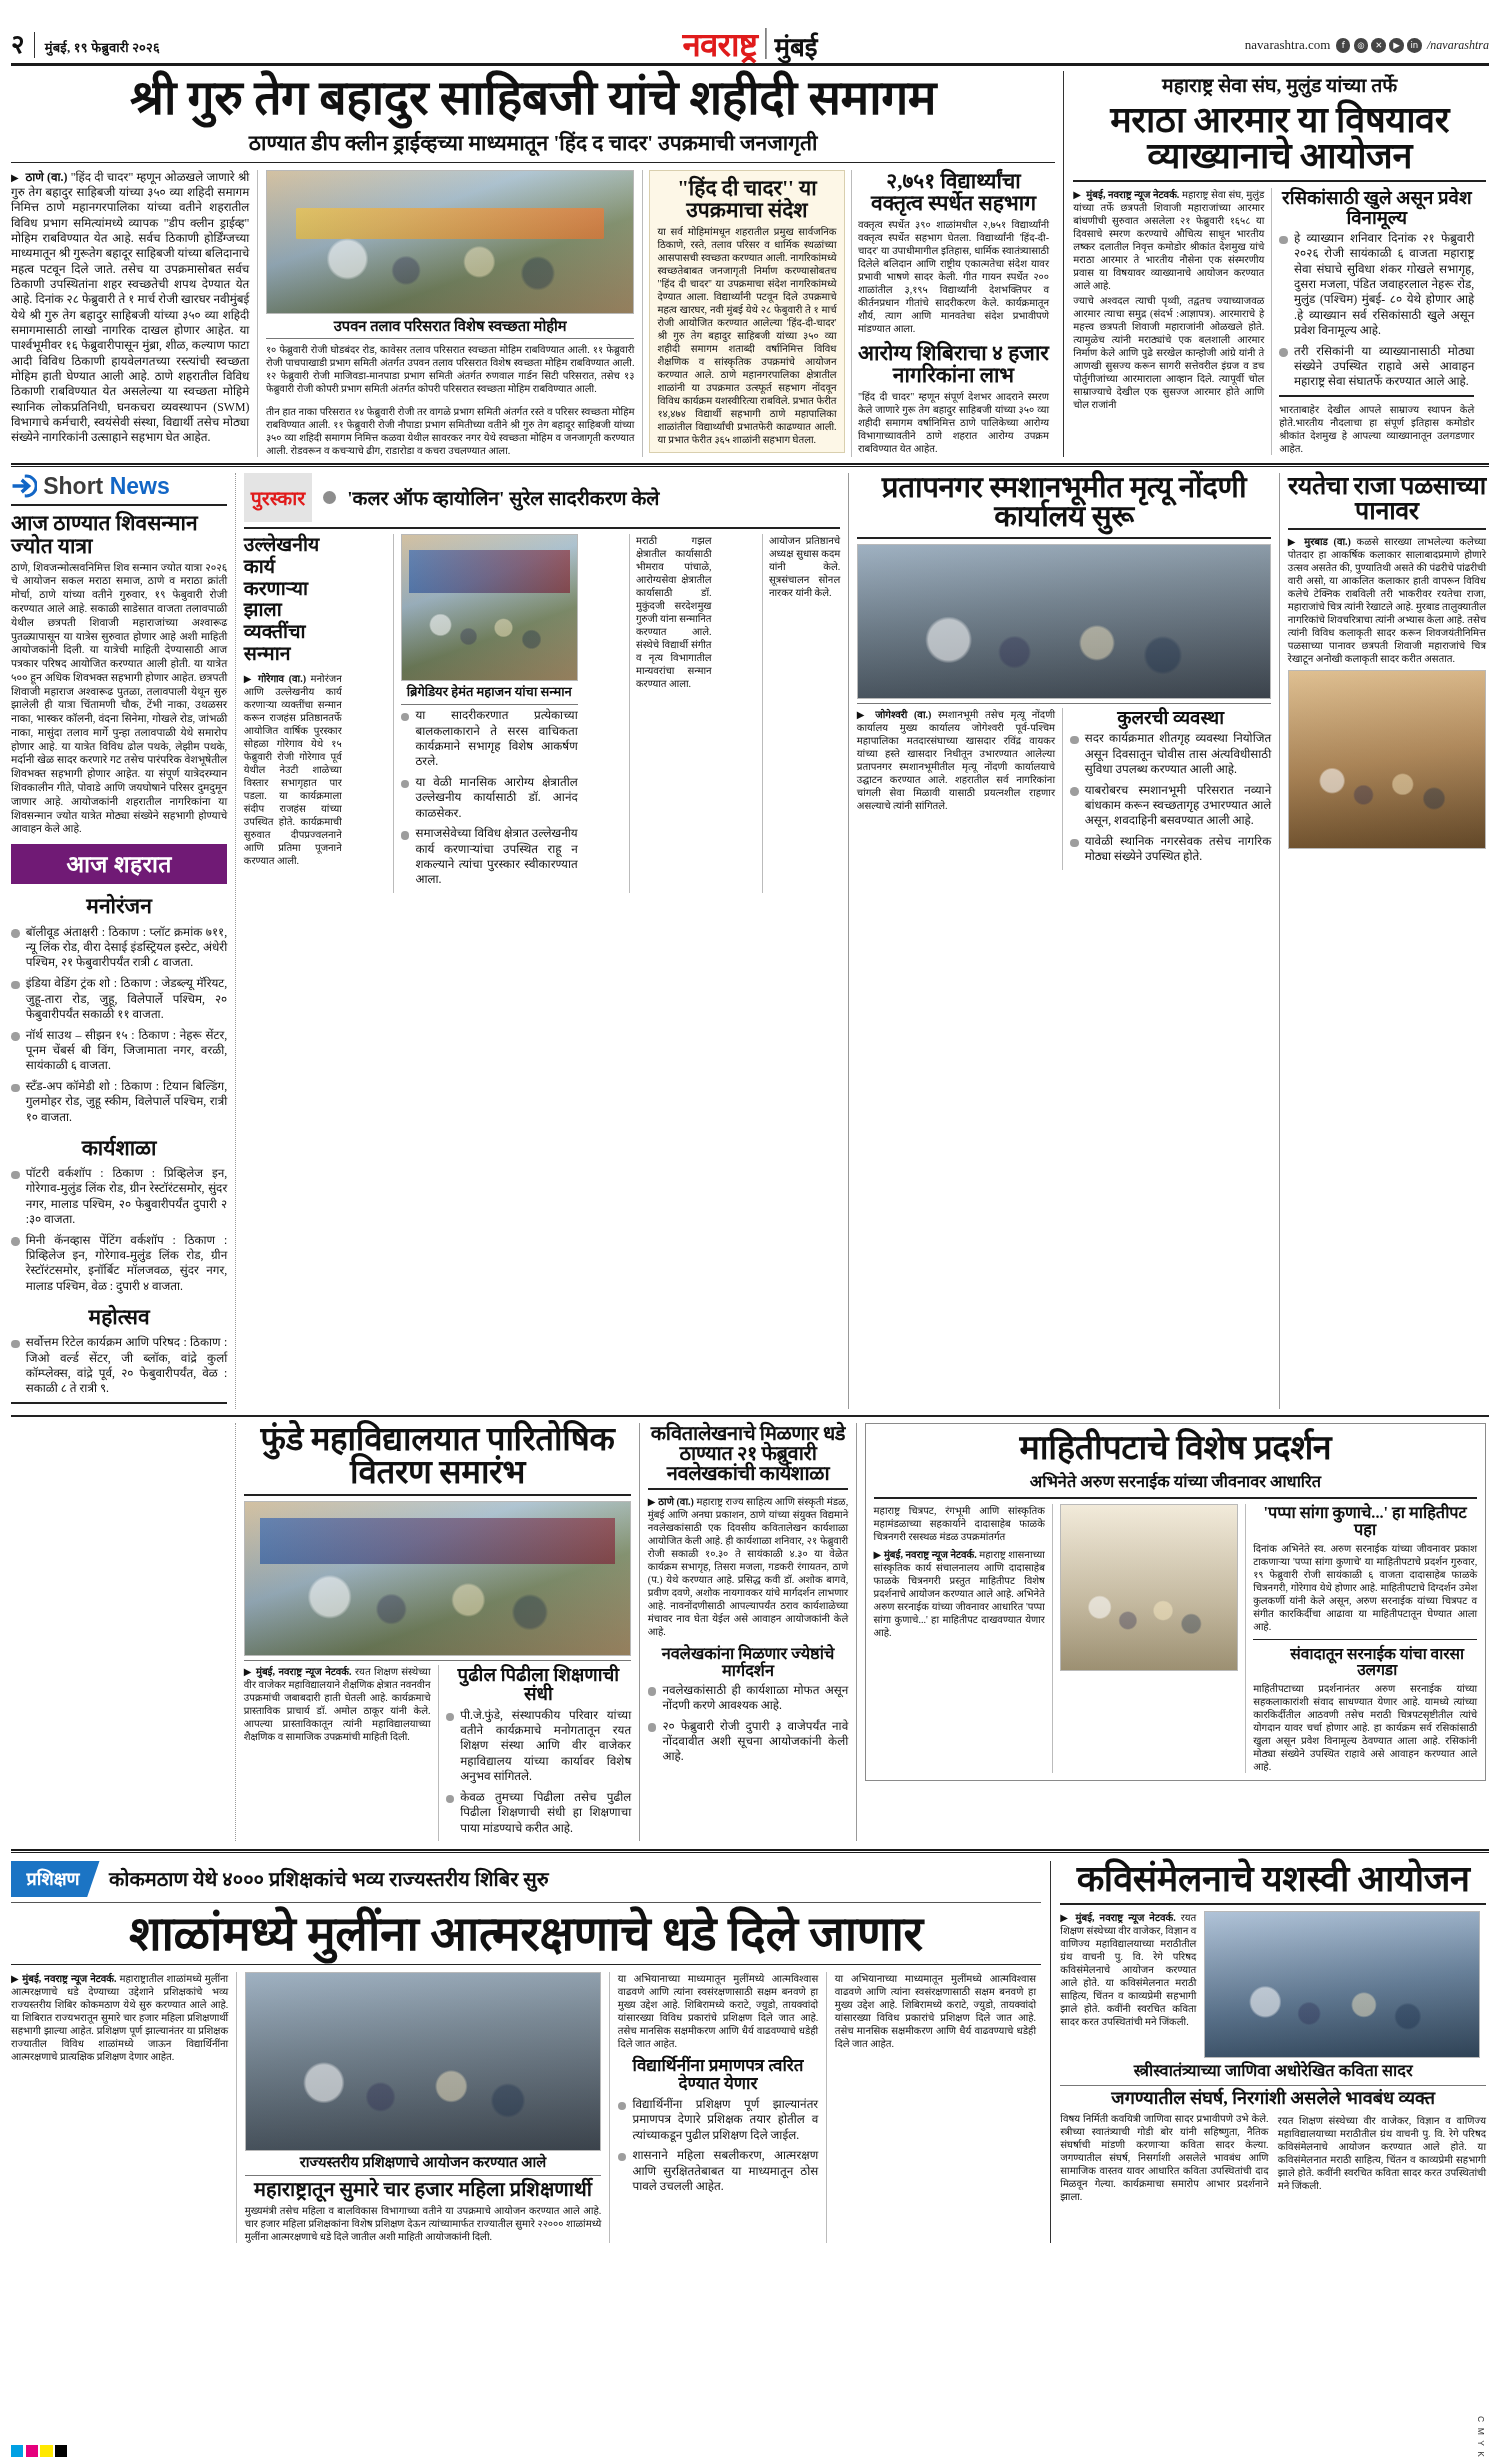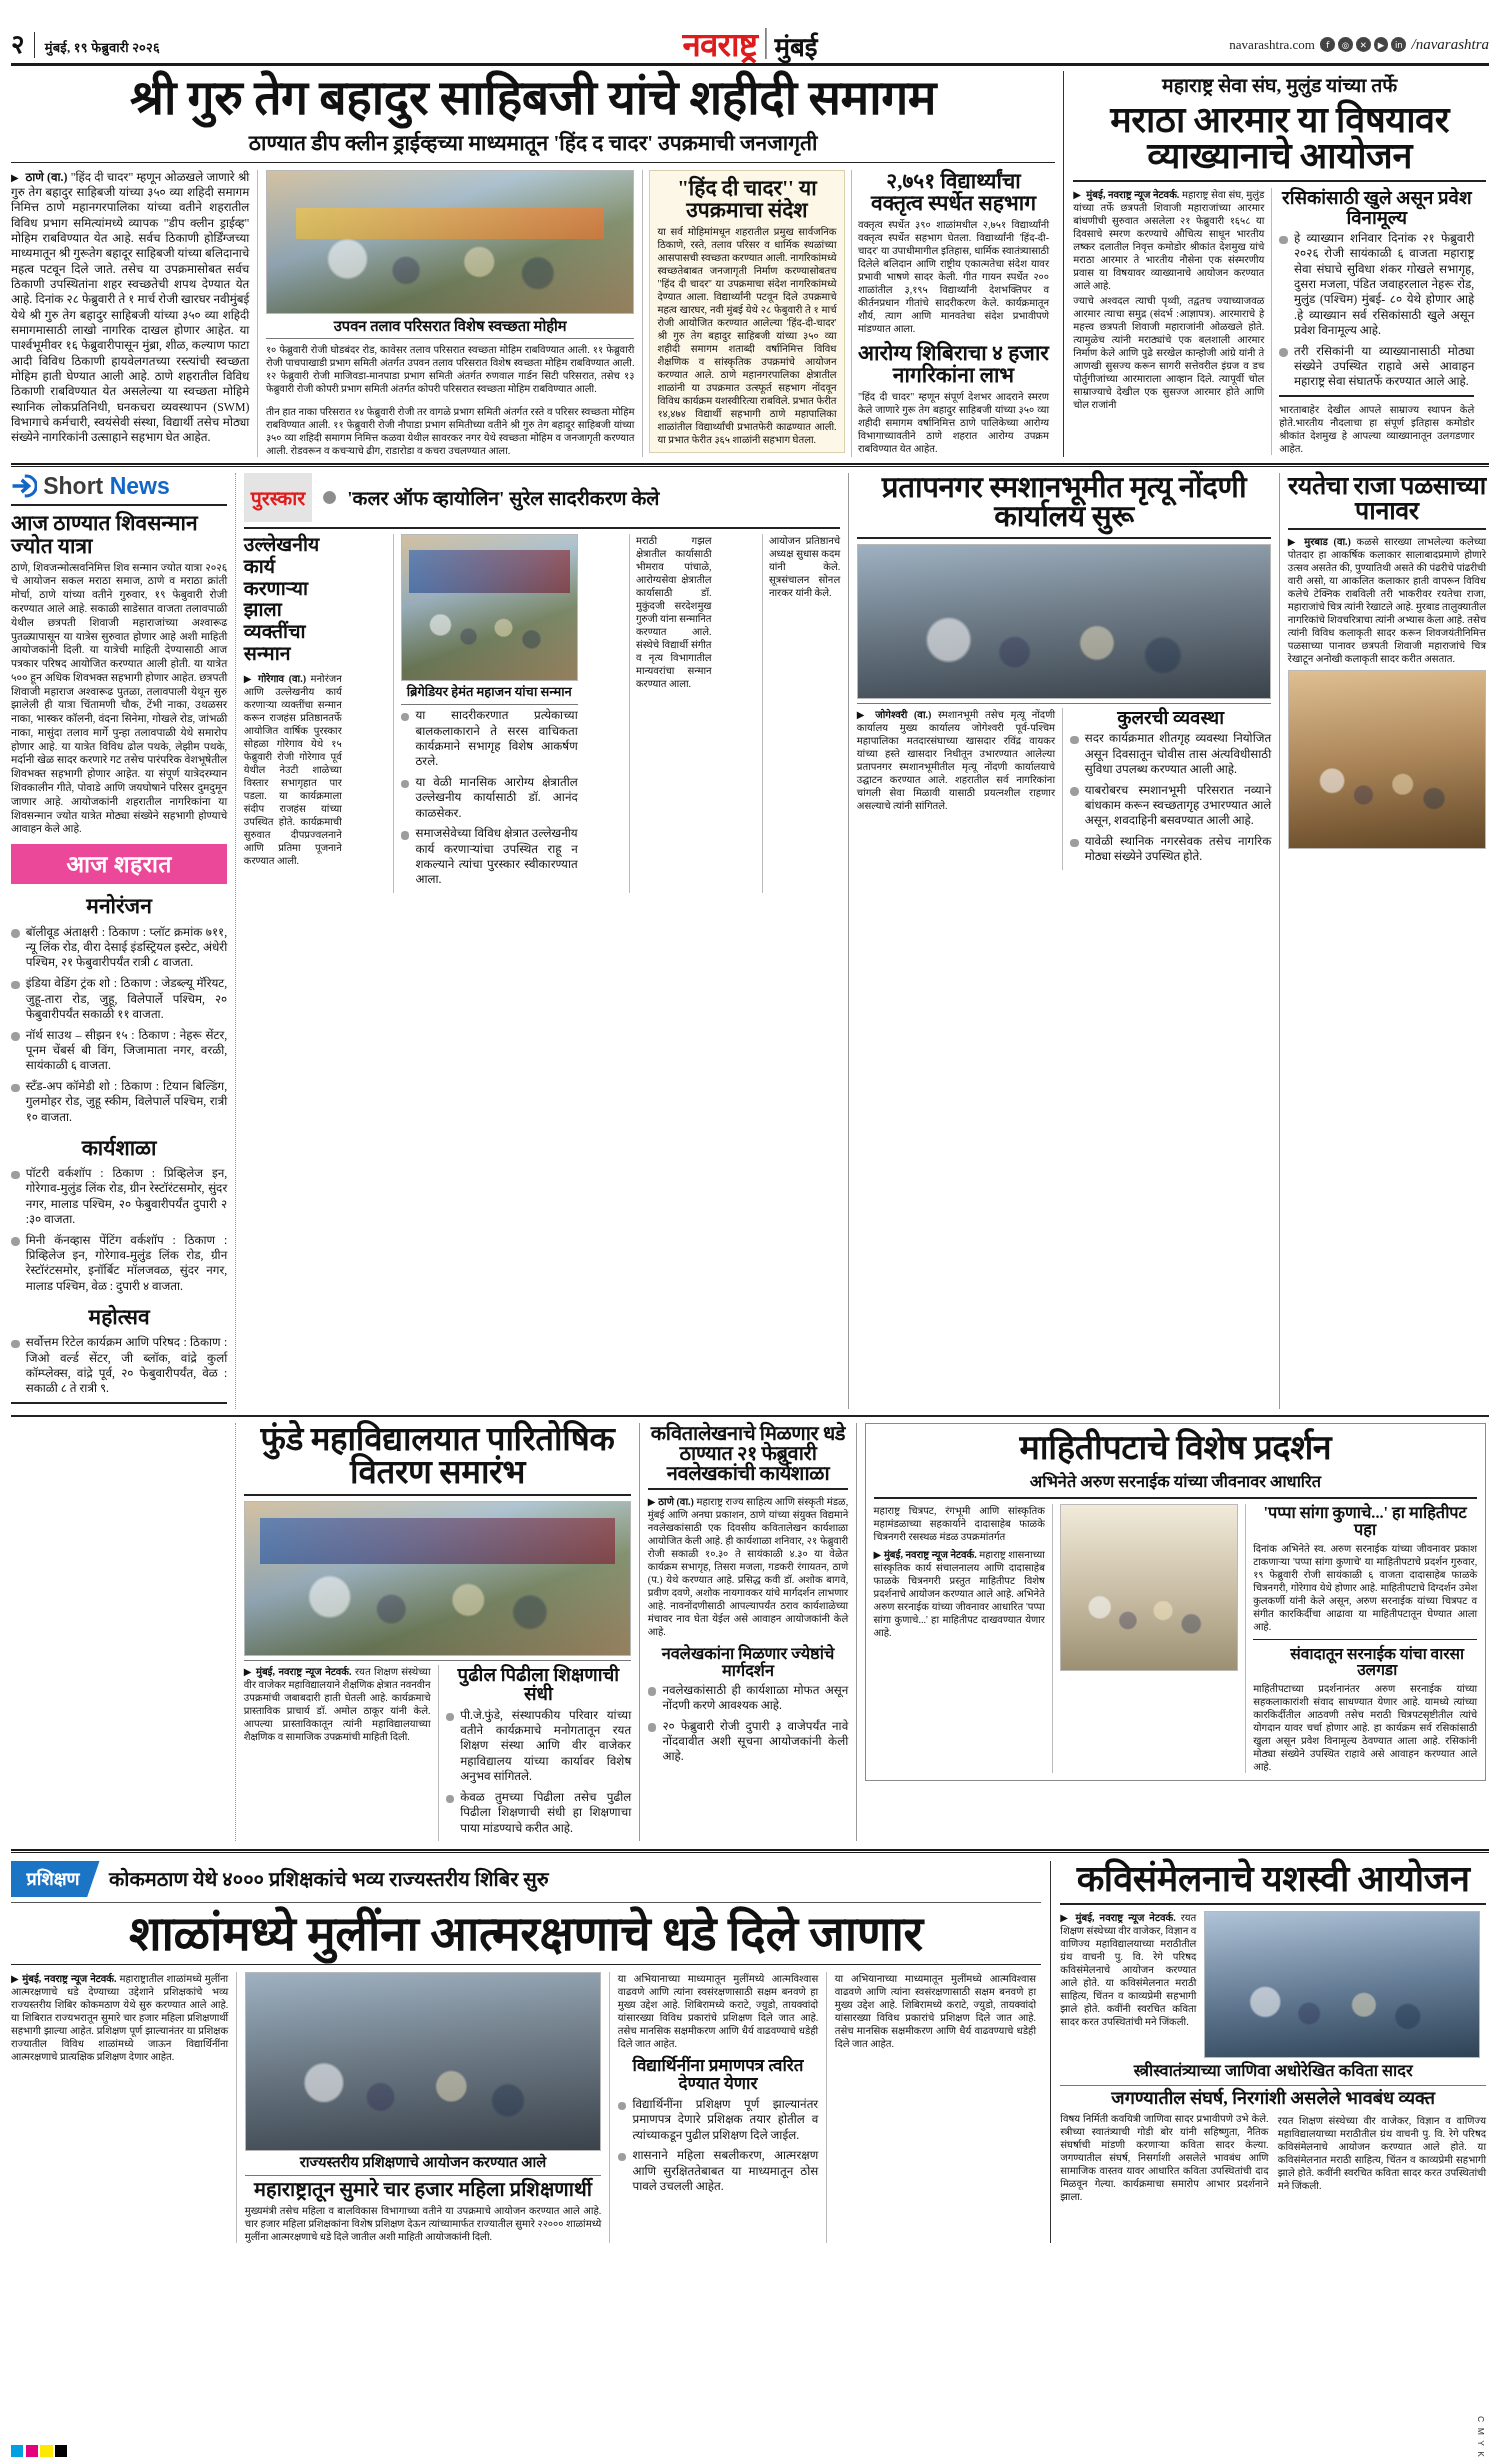--- a/index.html
+++ b/index.html
@@ -21,21 +21,21 @@
   .mh-dateline { font-size:13px; font-weight:bold; letter-spacing:0.2px; padding-bottom:1.6px; }
   .mh-center { position:absolute; left:50%; transform:translateX(-50%); bottom:0; display:flex; align-items:flex-end; gap:7.8px; }
   .mh-logo { font-size:33px; font-weight:bold; color:#e01b1b; line-height:.95; letter-spacing:-0.8px; }
   .mh-vline { width:1.6px; height:31px; background:#222; margin-bottom:1.6px;}
   .mh-city { font-size:26px; font-weight:bold; color:#111; line-height:1; }
   .mh-right { margin-left:auto; display:flex; align-items:center; gap:5.4px; padding-bottom:4.7px; }
   .mh-site { font-size:13px; color:#222; }
   .mh-social { display:flex; gap:3.1px; align-items:center; }
   .soc { width:14.7px; height:14.7px; border-radius:50%; background:#444; color:#fff; font-size:8.5px;
          display:flex; align-items:center; justify-content:center; font-family:"DejaVu Sans",sans-serif;}
-  .mh-handle { font-size:15px; font-style:italic; color:#222; }
+  .mh-handle { font-size:12px; font-style:italic; color:#222; }
   .rule-thick { border-top:2.3px solid #1b1b1b; border-bottom:0.8px solid #1b1b1b; height:3.9px; margin-top:1.6px; }
   .rule-thin { height:1.6px; background:#222; }
 
   
   .sec-rule { height:2.3px; background:#222; margin:4.7px 0; }
   .sec-rule-thin { height:0.8px; background:#777; margin:3.9px 0; }
 
   h1.head { font-weight:bold; text-align:center; line-height:1.0; letter-spacing:-0.4px;}
   .kicker { text-align:center; font-weight:bold; }
   p.body { font-size:11.8px; line-height:1.30; text-align:justify; text-justify:inter-word; hyphens:auto; }
@@ -71,21 +71,21 @@
   ul.bullets li:before { content:""; position:absolute; left:0; top:4.7px; width:8.5px; height:8.5px;
                   border-radius:50%; background:#9d9d9d; }
 
   
   .shortnews-hd { display:flex; align-items:center; gap:6.2px; }
   .sn-icon { width:26px; height:26px; position:relative; }
   .sn-text { font-family:"Liberation Sans",sans-serif; font-weight:bold; font-size:23px; color:#3b3b3b; }
   .sn-text .b { color:#1266c6; }
   .sn-bar { height:2.3px; background:#222; margin:3.9px 0 6.2px; }
 
-  .blueband { background:#ec4899; color:#fff; text-align:center; font-weight:bold;
+  .blueband { background:#701a75; color:#fff; text-align:center; font-weight:bold;
               font-size:23px; padding:3.1px 0 4.7px; letter-spacing:0.4px;}
   .catword { text-align:center; font-weight:bold; font-size:21px; margin:7.8px 0 5.4px; }
 
   .redtag { display:inline-block; background:#e4e4e4; color:#e01b1b; font-weight:bold;
             font-size:19.4px; padding:11px 7px; }
   .bluetag { background:#1b74c4; color:#fff; font-weight:bold; font-size:18px;
              padding:5.4px 20px 7px 15.5px; display:inline-block;
              clip-path:polygon(0 0, 100% 0, 86% 100%, 0% 100%); }
 
   .boxed { border:0.8px solid #8a8a8a; padding:7px 7.8px; }

